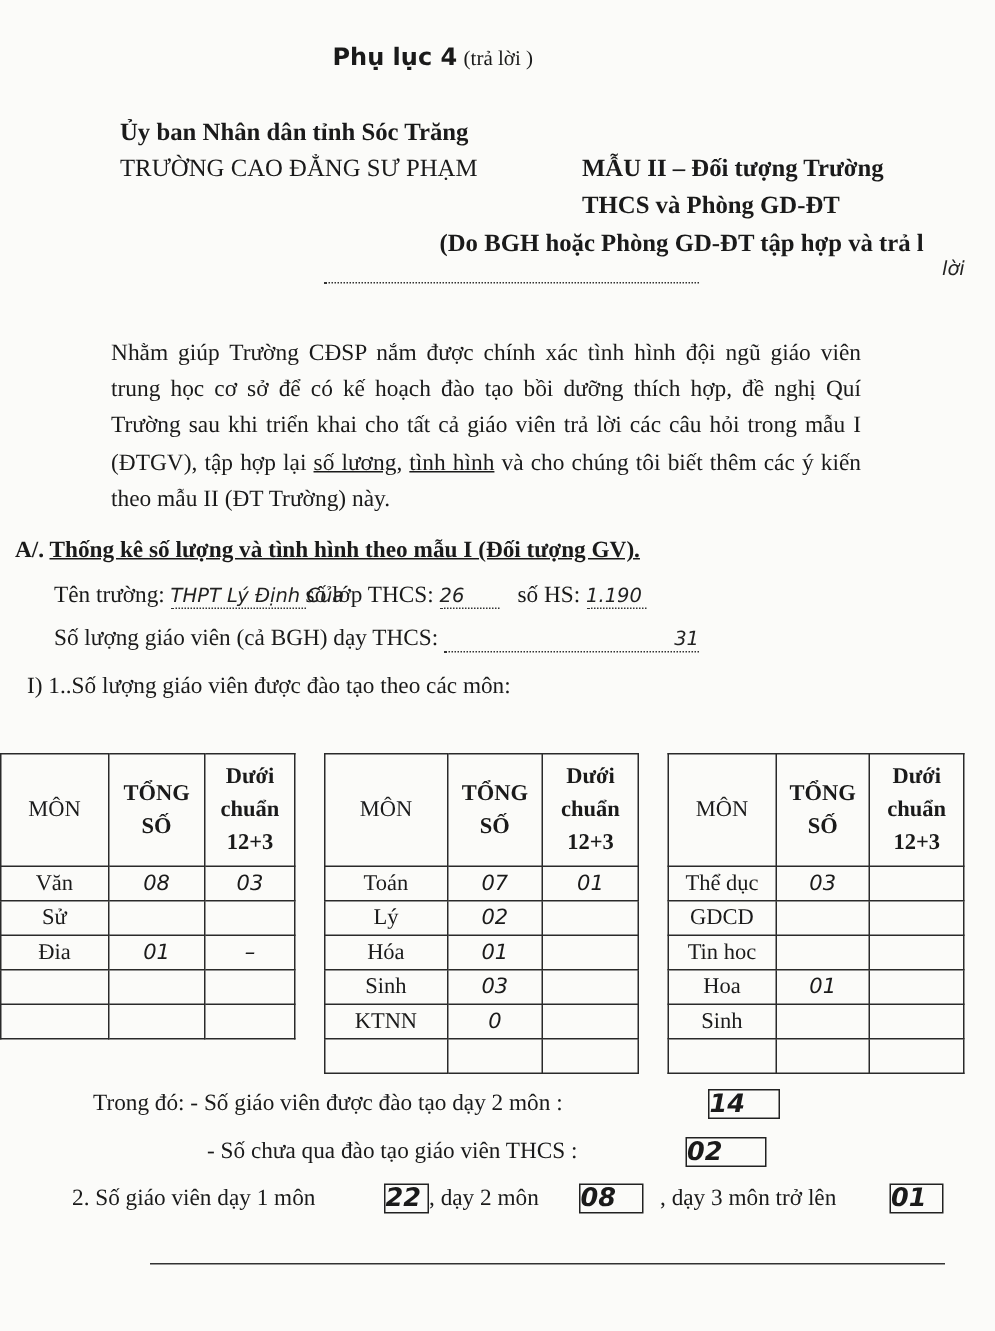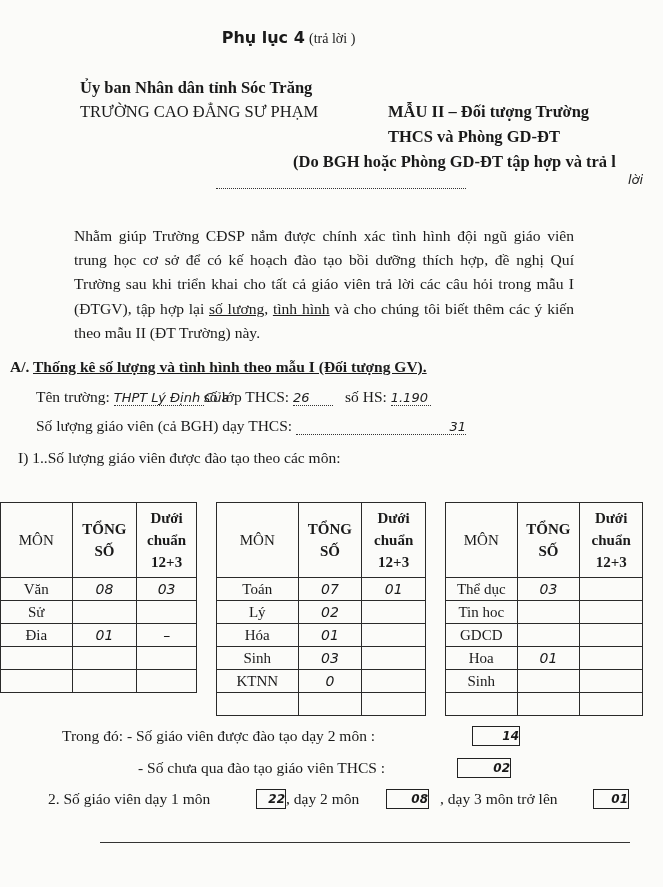--- a/index.html
+++ b/index.html
@@ -23,22 +23,22 @@
   table.t {
     position:absolute; border-collapse:collapse; font-size:15px; top:502px;
   }
   table.t td {
     border:1.3px solid #2a2a2a; text-align:center; padding:0; height:22px; line-height:18px;
   }
   table.t tr.head td { height:74px; line-height:22px; }
   table.t td.bold { font-weight:bold; }
   table.t td .hw { font-family:"DejaVu Sans", sans-serif; font-style:italic; font-size:14px; }
   .box {
-    position:absolute; border:1.5px solid #222; height:18px; text-align:right;
-    font-family:"DejaVu Sans", sans-serif; font-style:italic; font-weight:bold; font-size:12px; line-height:18px;
+    position:absolute; border:1.5px solid #222; height:18px; text-align:left;
+    font-family:"DejaVu Sans", sans-serif; font-style:italic; font-weight:bold; font-size:17px; line-height:18px;
   }
   .rule { position:absolute; left:100px; top:842px; width:530px; border-top:1.5px solid #333; }
 </style>
 </head>
 <body>
 
 <div class="abs title">
   <b>Phụ lục 4</b>
   <span>(trả lời )</span>
 </div>
@@ -163,26 +163,26 @@
     <td>MÔN</td>
     <td class="bold">TỔNG SỐ</td>
     <td class="bold">Dưới chuẩn 12+3</td>
   </tr>
   <tr>
         <td>Thể dục</td>
         <td><span class="hw">03</span></td>
         <td><span class="hw"></span></td>
       </tr>
   <tr>
+        <td>GDCD</td>
+        <td><span class="hw"></span></td>
+        <td><span class="hw"></span></td>
+      </tr>
+  <tr>
         <td>Tin hoc</td>
-        <td><span class="hw"></span></td>
-        <td><span class="hw"></span></td>
-      </tr>
-  <tr>
-        <td>GDCD</td>
         <td><span class="hw"></span></td>
         <td><span class="hw"></span></td>
       </tr>
   <tr>
         <td>Hoa</td>
         <td><span class="hw">01</span></td>
         <td><span class="hw"></span></td>
       </tr>
   <tr>
         <td>Sinh</td>

